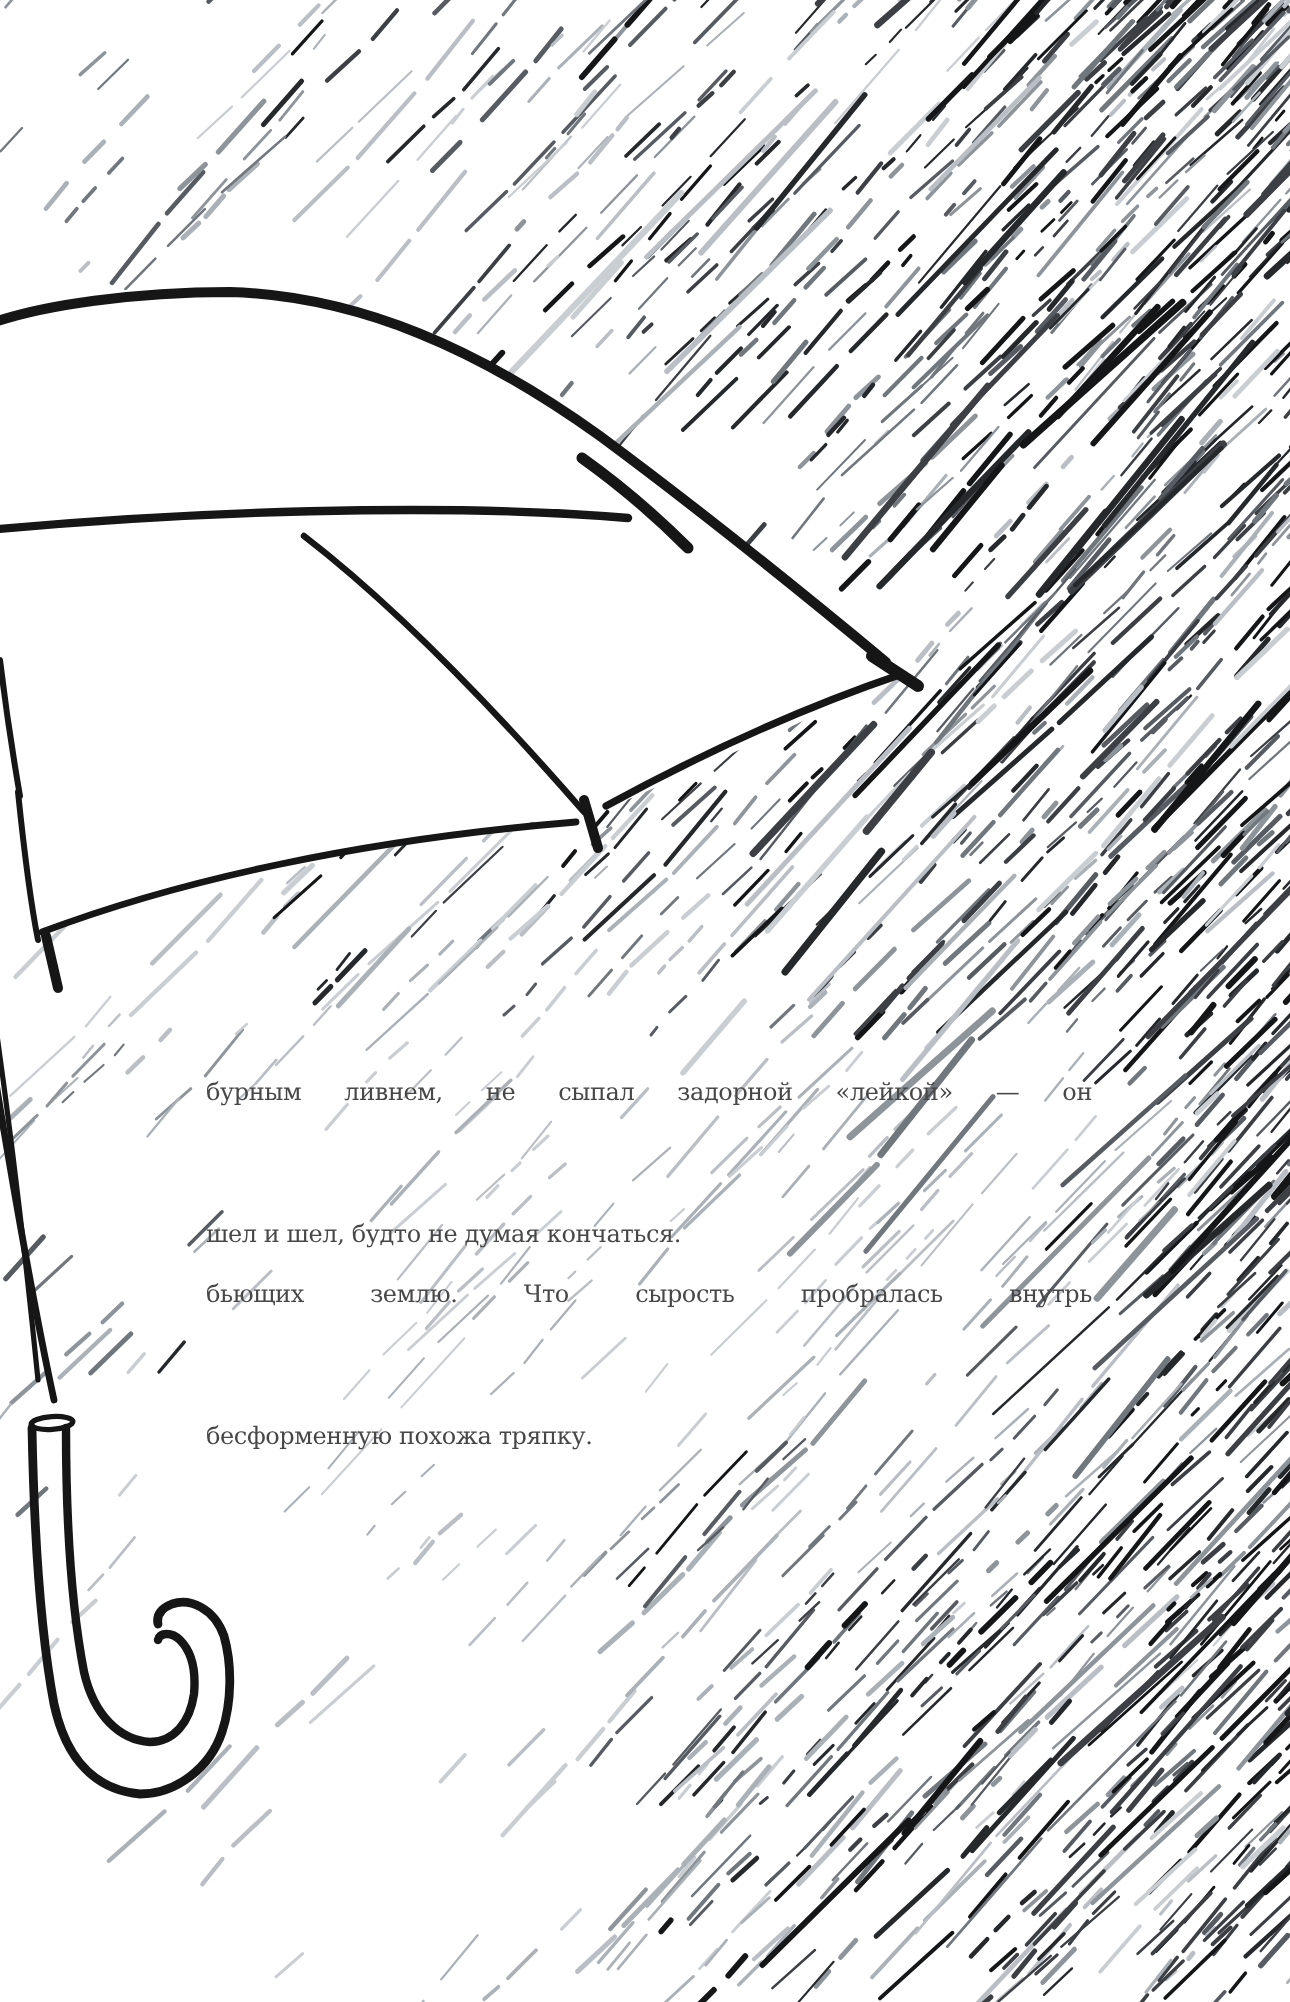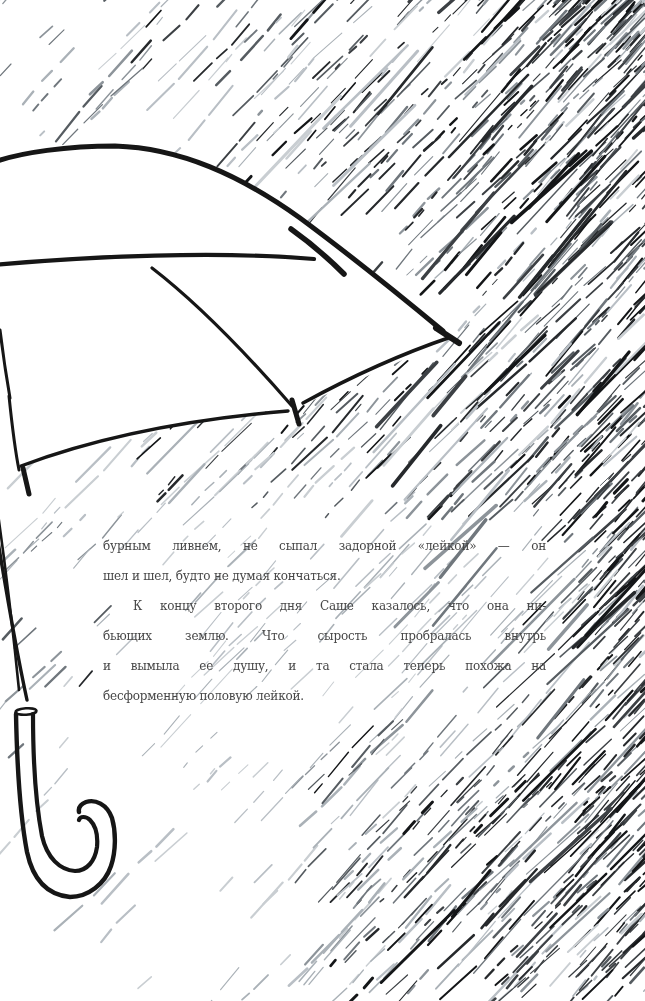--- a/index.html
+++ b/index.html
@@ -18,21 +18,21 @@
   #umbrella-svg{z-index:2}
   #text-block{
     position:absolute;z-index:3;
     left:103px;top:526px;width:443px;
     font-size:12px;line-height:40px;
     letter-spacing:-0.2px;
     color:#474747;
   }
   .tline{height:30px;white-space:normal;}
   .tline.just{text-align:justify;text-align-last:justify;}
-  .tline.left{text-align:left;}
+  .tline.left{text-align:left;margin-top:41px;}
   .tline.ind{text-indent:30px;}
 </style>
 </head>
 <body>
 
 <div id="page">
 
   <svg id="rain-svg" viewBox="0 0 645 1001" aria-hidden="true">
     <g id="rain-g" stroke-linecap="round">
         <line x1="332.9" y1="182.0" x2="346.5" y2="169.3" stroke="#26292c" stroke-width="1.47"></line>
@@ -2389,18 +2389,16 @@
       <path stroke-width="4.4" d="M 16,714 C 17,765 20,815 27,852 C 33,880 48,895 70,897 C 88,897 105,884 111,866
                C 116,851 116,832 112,818 C 107,804 95,799 86,802 C 81,804 78,807 79,812"></path>
       <path stroke-width="4.2" d="M 33,714 C 33,762 36,805 42,836 C 47,858 60,870 75,871 C 87,871 95,861 97,847
                C 98,836 96,826 90,820 C 86,816 80,816 79,820"></path>
     </g>
   </svg>
 
   <div id="text-block" style="color: rgb(71, 71, 71);">
       <div class="tline just">бурным ливнем, не сыпал задорной «лейкой» — он</div>
       <div class="tline left">шел и шел, будто не думая кончаться.</div>
-      <div class="tline just ind">К концу второго дня Саше казалось, что она ни-</div>
       <div class="tline just">бьющих землю. Что сырость пробралась внутрь</div>
-      <div class="tline just">и вымыла ее душу, и та стала теперь похожа на</div>
-      <div class="tline left">бесформенную половую лейкой.</div>
+      <div class="tline left">бесформенную похожа тряпку.</div>
     </div>
 </div>
 
 </body></html>

